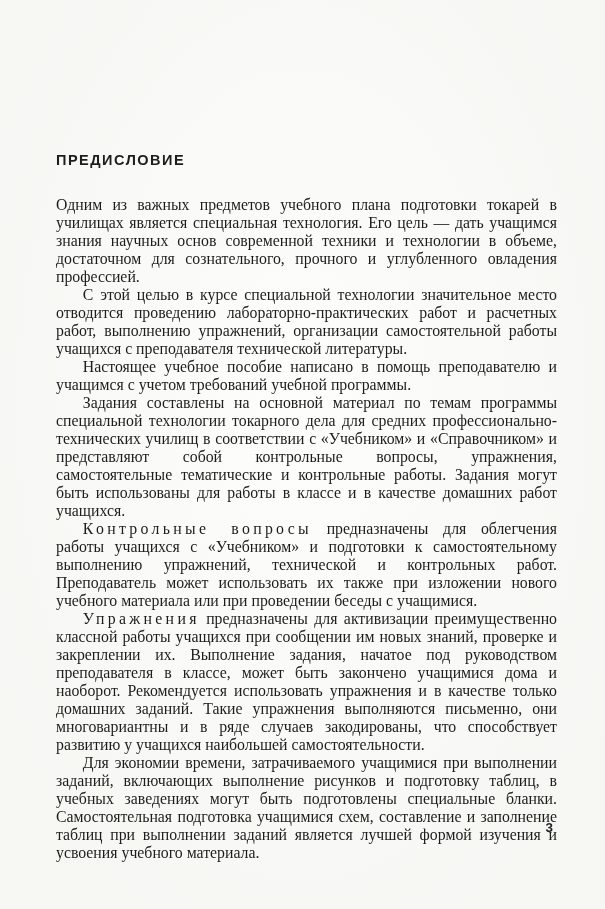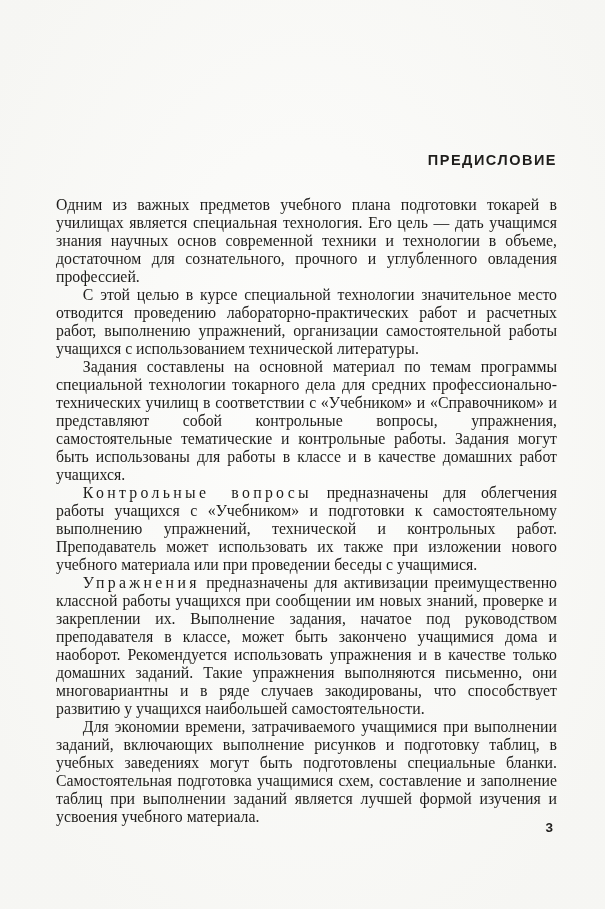--- a/index.html
+++ b/index.html
@@ -20,21 +20,21 @@
     background:
       radial-gradient(ellipse at 50% 45%, rgba(255,255,255,0.6) 0%, rgba(0,0,0,0.015) 85%),
       var(--paper);
     padding: 152px 48px 0 56px;
   }
   .title {
     font-family: "Liberation Sans", sans-serif;
     font-weight: bold;
     font-size: 14.5px;
     letter-spacing: 1.5px;
-    text-align: right;
+    text-align: left;
     color: var(--ink);
     margin-bottom: 28px;
   }
   .body-text {
     width: 501px;
     font-size: 15.8px;
     line-height: 18px;
     text-align: justify;
     color: var(--ink);
   }
@@ -59,22 +59,23 @@
 <body>
 
 <div class="page">
 
   <h1 class="title">ПРЕДИСЛОВИЕ</h1>
 
   <div class="body-text">
 
     <p class="para first"><span>Одним из важных предметов учебного плана подготовки токарей в училищах является специальная технология. Его цель — дать учащимся знания научных основ современной техники и технологии в объеме, достаточном для сознательного, прочного и углубленного овладения профессией.</span></p>
 
-    <p class="para"><span>С этой целью в курсе специальной технологии значительное место отводится проведению лабораторно-практических работ и расчетных работ, выполнению упражнений, организации самостоятельной работы учащихся с использованием технической литературы.</span></p>
+    <p class="para"><span>С этой целью в курсе специальной технологии значительное место отводится проведению лабораторно-практических работ и расчетных работ, выполнению упражнений, организации самостоятельной работы учащихся с преподавателя технической литературы.</span></p>
 
+    <p class="para"><span>Настоящее учебное пособие написано в помощь преподавателю и учащимся с учетом требований учебной программы.</span></p>
 
     <p class="para"><span>Задания составлены на основной материал по темам программы специальной технологии токарного дела для средних профессионально-технических училищ в соответствии с «Учебником» и «Справочником» и представляют собой контрольные вопросы, упражнения, самостоятельные тематические и контрольные работы. Задания могут быть использованы для работы в классе и в качестве домашних работ учащихся.</span></p>
 
     <p class="para"><span class="lead">Контрольные вопросы</span><span> предназначены для облегчения работы учащихся с «Учебником» и подготовки к самостоятельному выполнению упражнений, технической и контрольных работ. Преподаватель может использовать их также при изложении нового учебного материала или при проведении беседы с учащимися.</span></p>
 
     <p class="para"><span class="lead">Упражнения</span><span> предназначены для активизации преимущественно классной работы учащихся при сообщении им новых знаний, проверке и закреплении их. Выполнение задания, начатое под руководством преподавателя в классе, может быть закончено учащимися дома и наоборот. Рекомендуется использовать упражнения и в качестве только домашних заданий. Такие упражнения выполняются письменно, они многовариантны и в ряде случаев закодированы, что способствует развитию у учащихся наибольшей самостоятельности.</span></p>
 
     <p class="para"><span>Для экономии времени, затрачиваемого учащимися при выполнении заданий, включающих выполнение рисунков и подготовку таблиц, в учебных заведениях могут быть подготовлены специальные бланки. Самостоятельная подготовка учащимися схем, составление и заполнение таблиц при выполнении заданий является лучшей формой изучения и усвоения учебного материала.</span></p>
 
   </div>

